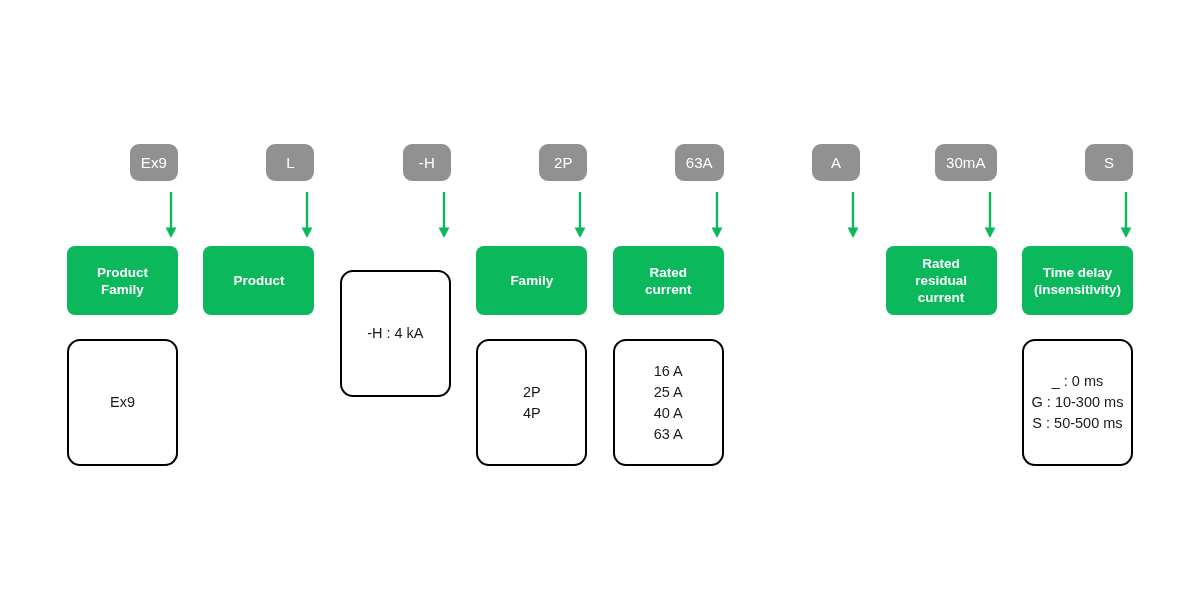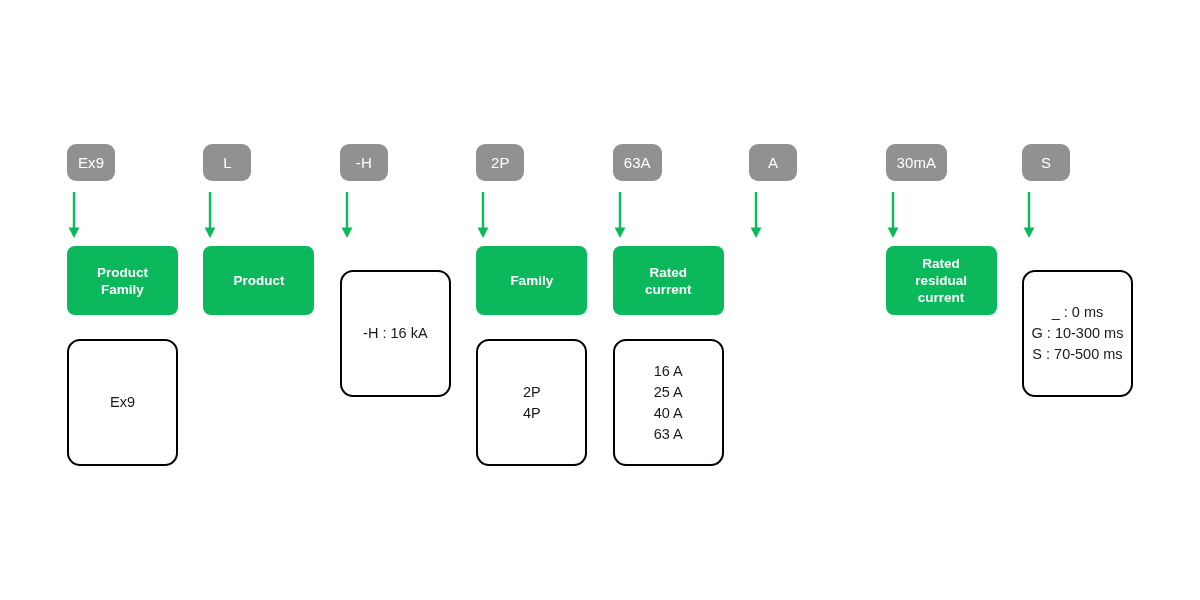--- a/index.html
+++ b/index.html
@@ -29,21 +29,21 @@
     width: 1066px;
     display: flex;
     justify-content: space-between;
     align-items: flex-start;
   }
 
   .column {
     width: 111px;
     display: flex;
     flex-direction: column;
-    align-items: flex-start;
+    align-items: flex-end;
   }
 
   
   .code-pill {
     min-width: 48px;
     height: 37px;
     box-sizing: border-box;
     padding: 0 11px;
     background: #919191;
     color: #ffffff;
@@ -142,21 +142,21 @@
       </div>
     </div>
 
     <div class="column">
       <div class="code-pill">-H</div>
       <svg class="arrow" viewBox="0 0 14 47">
         <line x1="7" y1="0" x2="7" y2="39" stroke="#0BB85C" stroke-width="2.4"></line>
         <polygon points="7,46 1.6,35.5 12.4,35.5" fill="#0BB85C"></polygon>
       </svg>
       <div class="value-box">
-        <span class="value-box-text">-H : 16 kA</span>
+        <span class="value-box-text">-H : 4 kA</span>
       </div>
     </div>
 
     <div class="column">
       <div class="code-pill">2P</div>
       <svg class="arrow" viewBox="0 0 14 47">
         <line x1="7" y1="0" x2="7" y2="39" stroke="#0BB85C" stroke-width="2.4"></line>
         <polygon points="7,46 1.6,35.5 12.4,35.5" fill="#0BB85C"></polygon>
       </svg>
       <div class="green-box">
@@ -206,21 +206,25 @@
 current</span>
       </div>
     </div>
 
     <div class="column">
       <div class="code-pill">S</div>
       <svg class="arrow" viewBox="0 0 14 47">
         <line x1="7" y1="0" x2="7" y2="39" stroke="#0BB85C" stroke-width="2.4"></line>
         <polygon points="7,46 1.6,35.5 12.4,35.5" fill="#0BB85C"></polygon>
       </svg>
+      <div class="green-box">
+        <span class="green-box-text">Time delay
+(insensitivity)</span>
+      </div>
       <div class="value-box">
         <span class="value-box-text">_ : 0 ms
 G : 10-300 ms
-S : 70-500 ms</span>
+S : 50-500 ms</span>
       </div>
     </div>
 
   </div>
 </div>
 
 </body></html>

